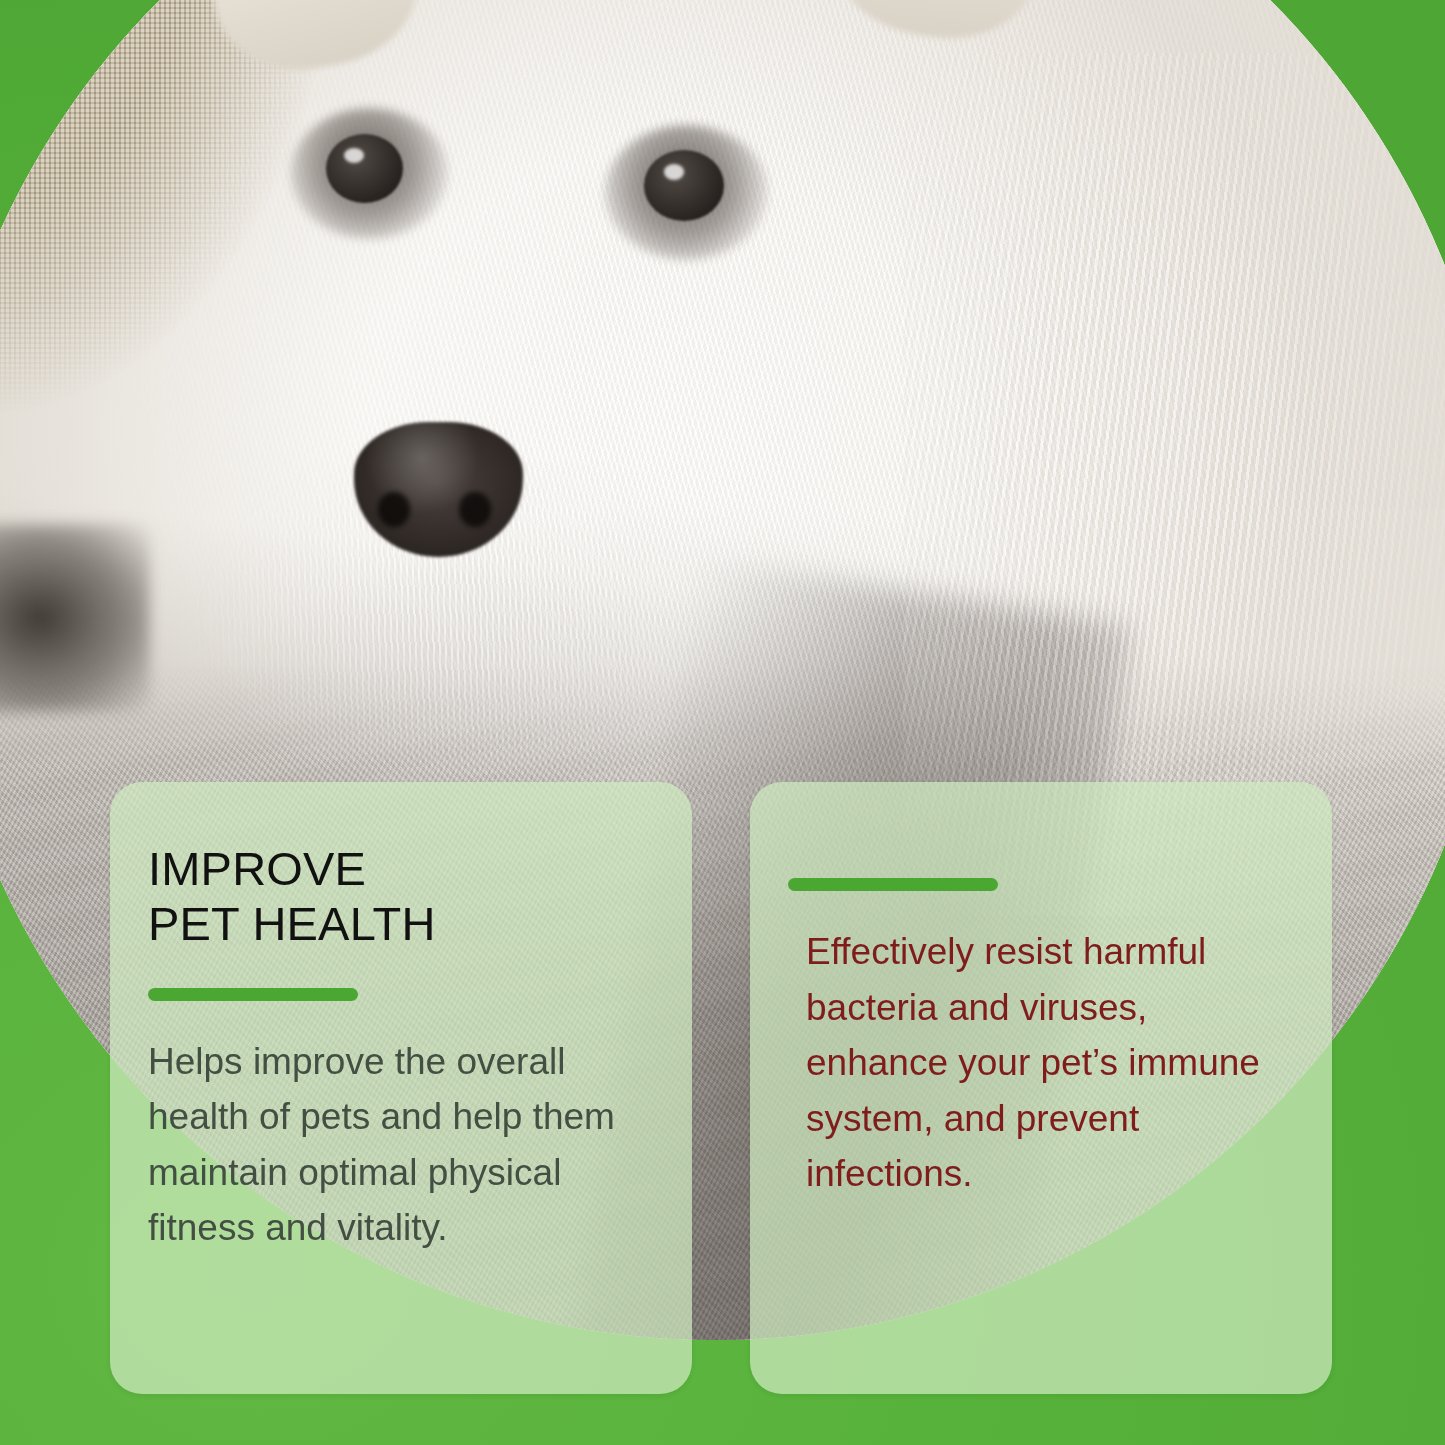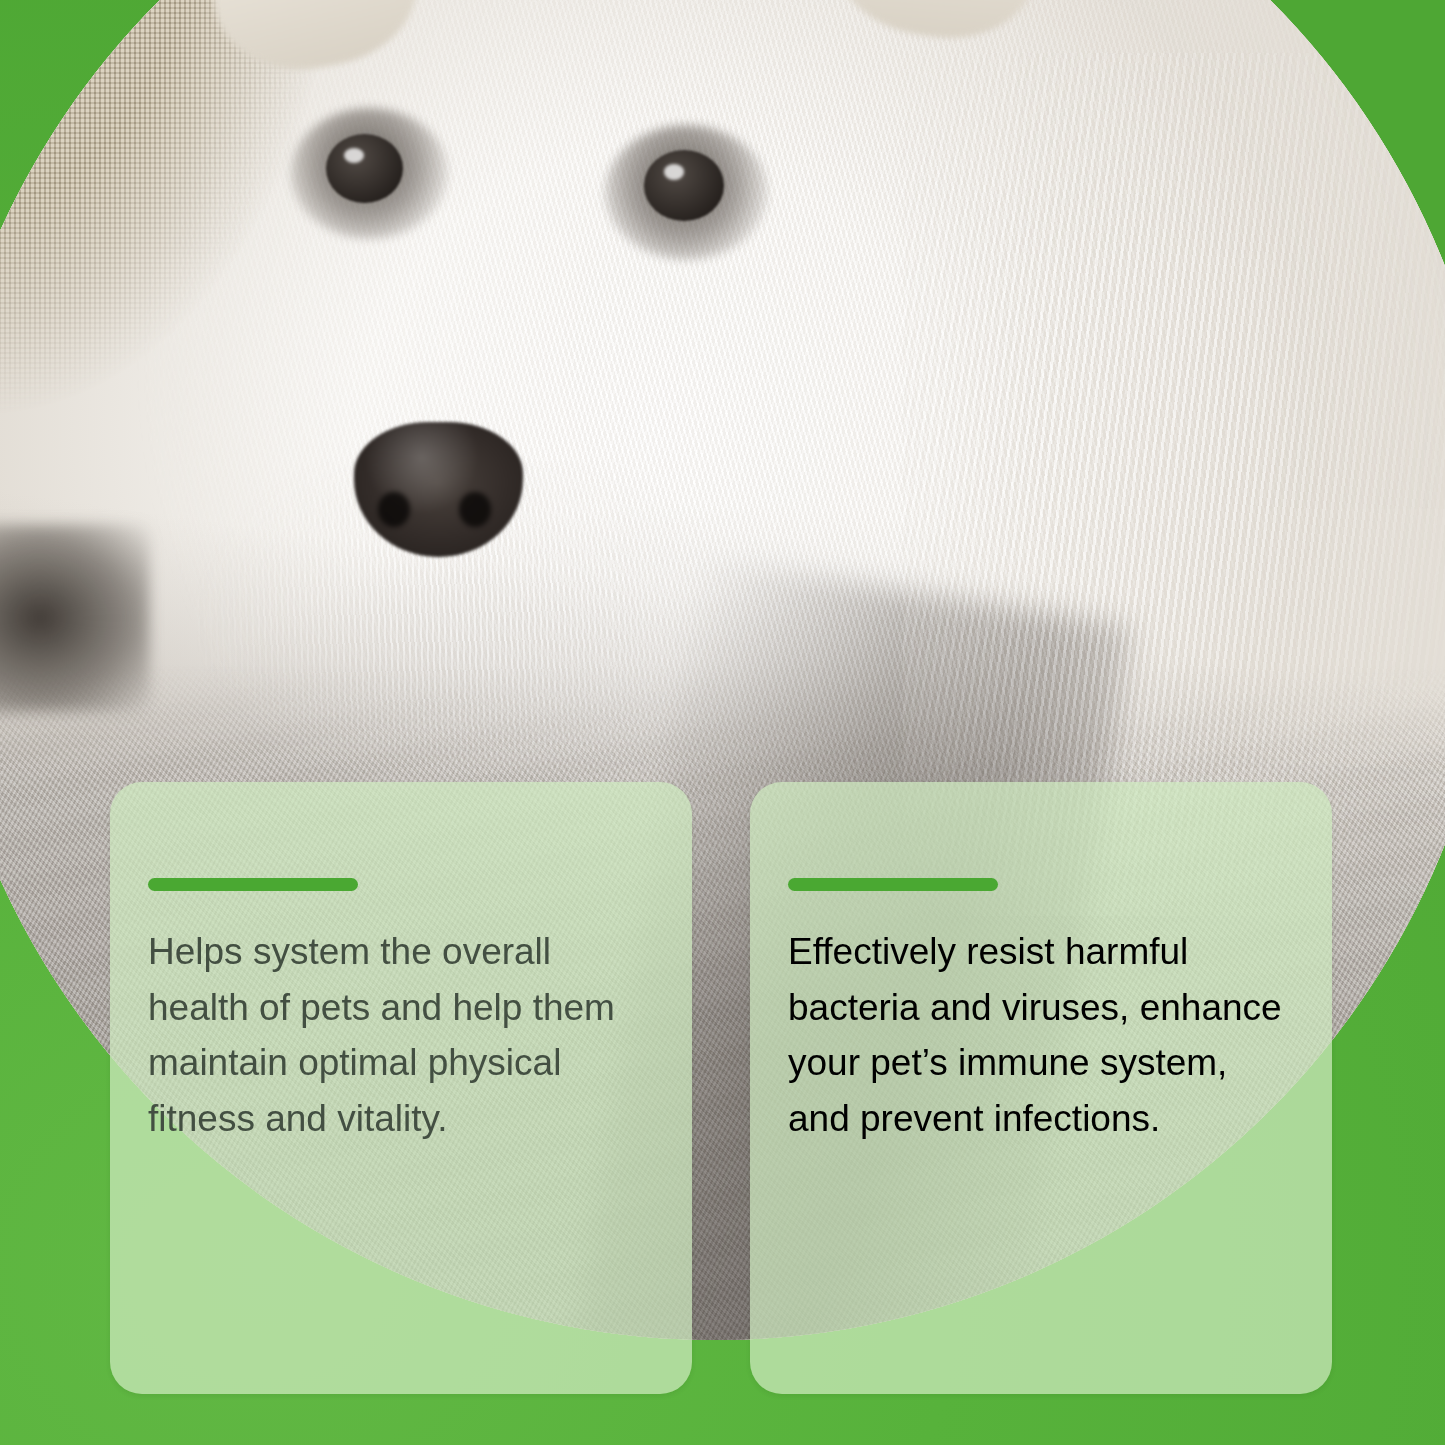--- a/index.html
+++ b/index.html
@@ -225,21 +225,21 @@
 
   .card-body {
     margin: 0;
     margin-top: 33px;
     font-size: 37px;
     line-height: 1.50;
     font-weight: 400;
     color: #434f42;
     max-width: 100%;
   }
-  .card.right .card-body { color: #000000; }
+  .card.right .card-body { color: #7f1d1d; margin-left: 18px; }
 </style>
 </head>
 <body>
 
 <div id="stage">
 
   <div class="bg-green"></div>
 
   <div class="photo-clip">
     <div class="photo">
@@ -267,22 +267,24 @@
         <div class="nostril r"></div>
       </div>
 
       <div class="photo-paw"></div>
     </div>
   </div>
 
   <div class="cards">
 
     <div class="card left">
+      <h2 class="card-title">IMPROVE
+PET HEALTH</h2>
       <div class="accent-bar"></div>
-      <p class="card-body">Helps system the overall health of pets and help them maintain optimal physical fitness and vitality.</p>
+      <p class="card-body">Helps improve the overall health of pets and help them maintain optimal physical fitness and vitality.</p>
     </div>
 
     <div class="card right">
       <div class="accent-bar"></div>
       <p class="card-body">Effectively resist harmful bacteria and viruses, enhance your pet’s immune system, and prevent infections.</p>
     </div>
 
   </div>
 </div>
 

